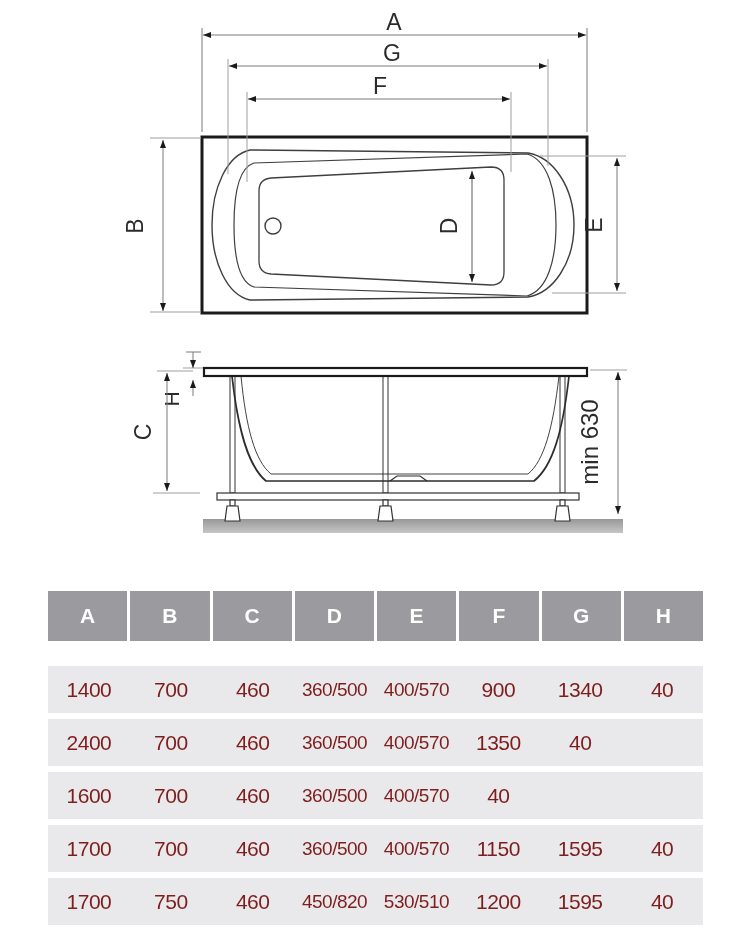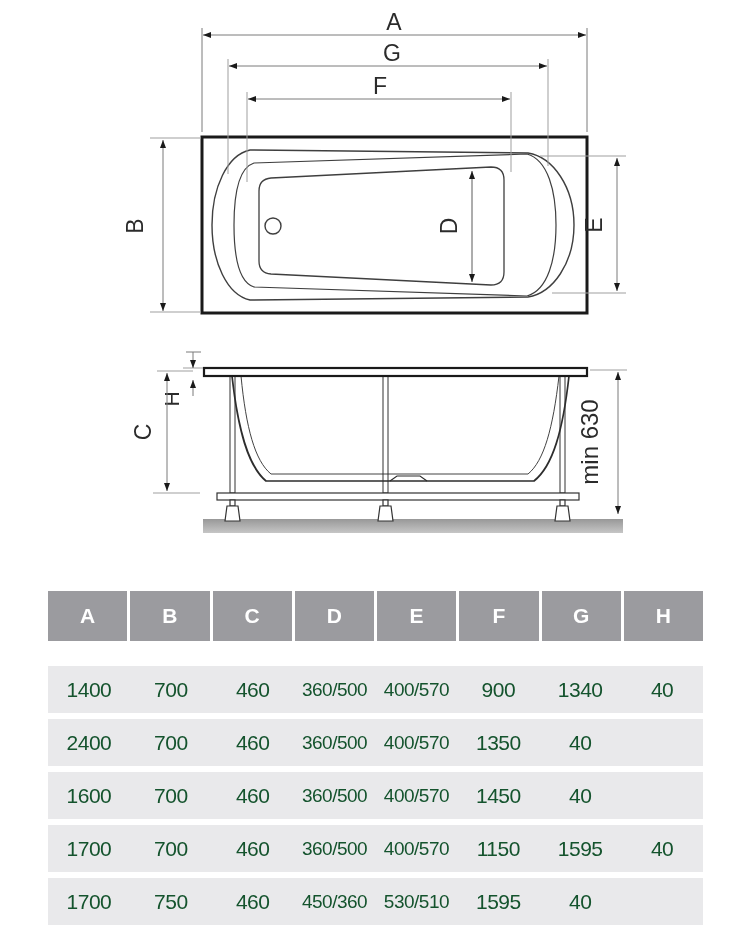--- a/index.html
+++ b/index.html
@@ -21,21 +21,21 @@
     background:#9b9b9f;color:#ffffff;display:flex;align-items:center;justify-content:center;
     font-size:21px;font-weight:700;
   }
   .tbody{margin-top:25px;}
   .trow{
     display:grid;grid-template-columns:repeat(8,1fr);height:47px;margin-bottom:6px;
     background:#e9e9eb;
   }
   .tcell{
     display:flex;align-items:center;justify-content:center;
-    color:#14532d;font-size:21px;letter-spacing:-0.5px;
+    color:#7f1d1d;font-size:21px;letter-spacing:-0.5px;
   }
   .tcell.sm{font-size:19px;}
 </style>
 </head>
 <body>
 
 <div class="canvas">
 
   <svg class="drawing" viewBox="0 0 750 560">
     <defs>
@@ -182,38 +182,38 @@
         <span class="tcell sm">400/570</span>
         <span class="tcell">1350</span>
         <span class="tcell">40</span>
       </div>
       <div class="trow">
         <span class="tcell">1600</span>
         <span class="tcell">700</span>
         <span class="tcell">460</span>
         <span class="tcell sm">360/500</span>
         <span class="tcell sm">400/570</span>
-        <span class="tcell">1450</span>
         <span class="tcell">40</span>
       </div>
       <div class="trow">
         <span class="tcell">1700</span>
         <span class="tcell">700</span>
         <span class="tcell">460</span>
         <span class="tcell sm">360/500</span>
         <span class="tcell sm">400/570</span>
         <span class="tcell">1150</span>
         <span class="tcell">1595</span>
         <span class="tcell">40</span>
       </div>
       <div class="trow">
         <span class="tcell">1700</span>
         <span class="tcell">750</span>
         <span class="tcell">460</span>
-        <span class="tcell sm">450/360</span>
+        <span class="tcell sm">450/820</span>
         <span class="tcell sm">530/510</span>
+        <span class="tcell">1200</span>
         <span class="tcell">1595</span>
         <span class="tcell">40</span>
       </div>
     </div>
   </div>
 
 </div>
 
 </body></html>

